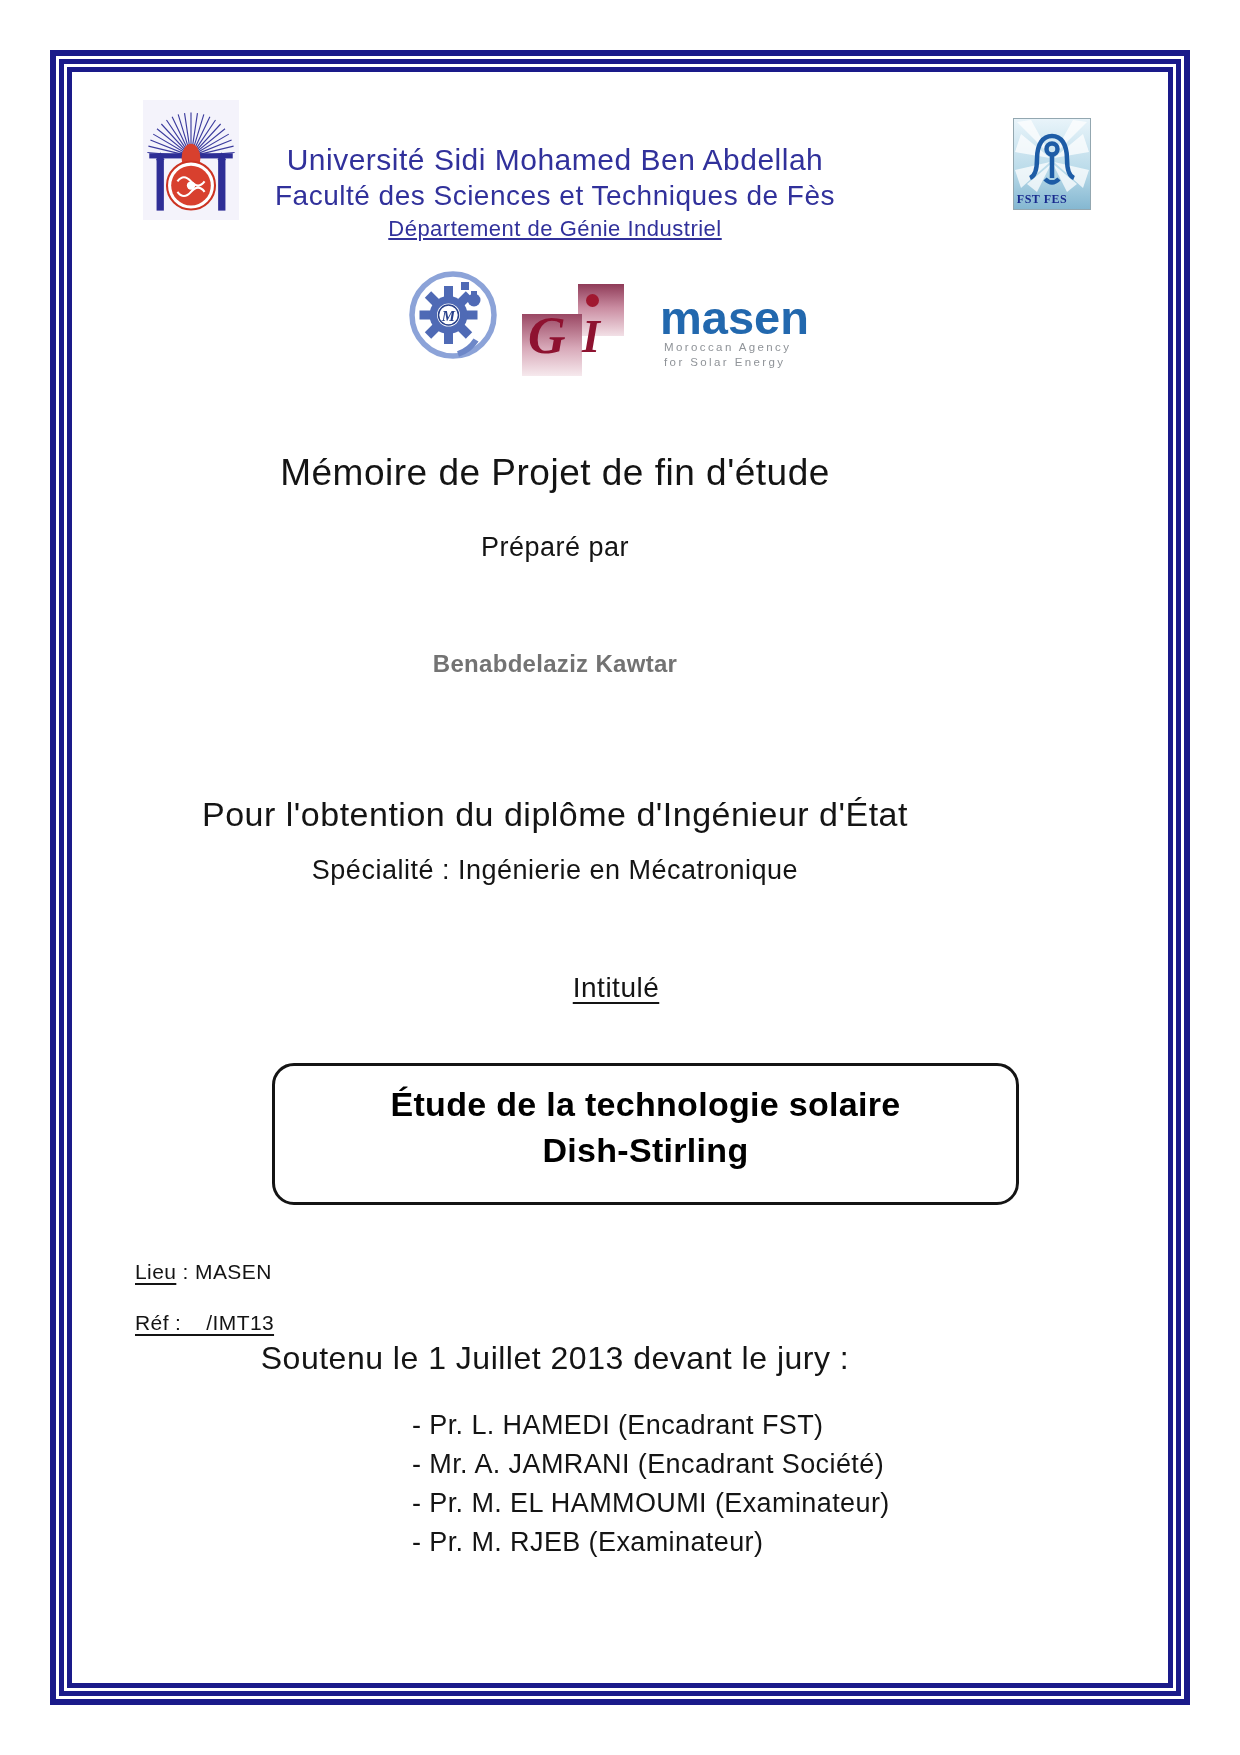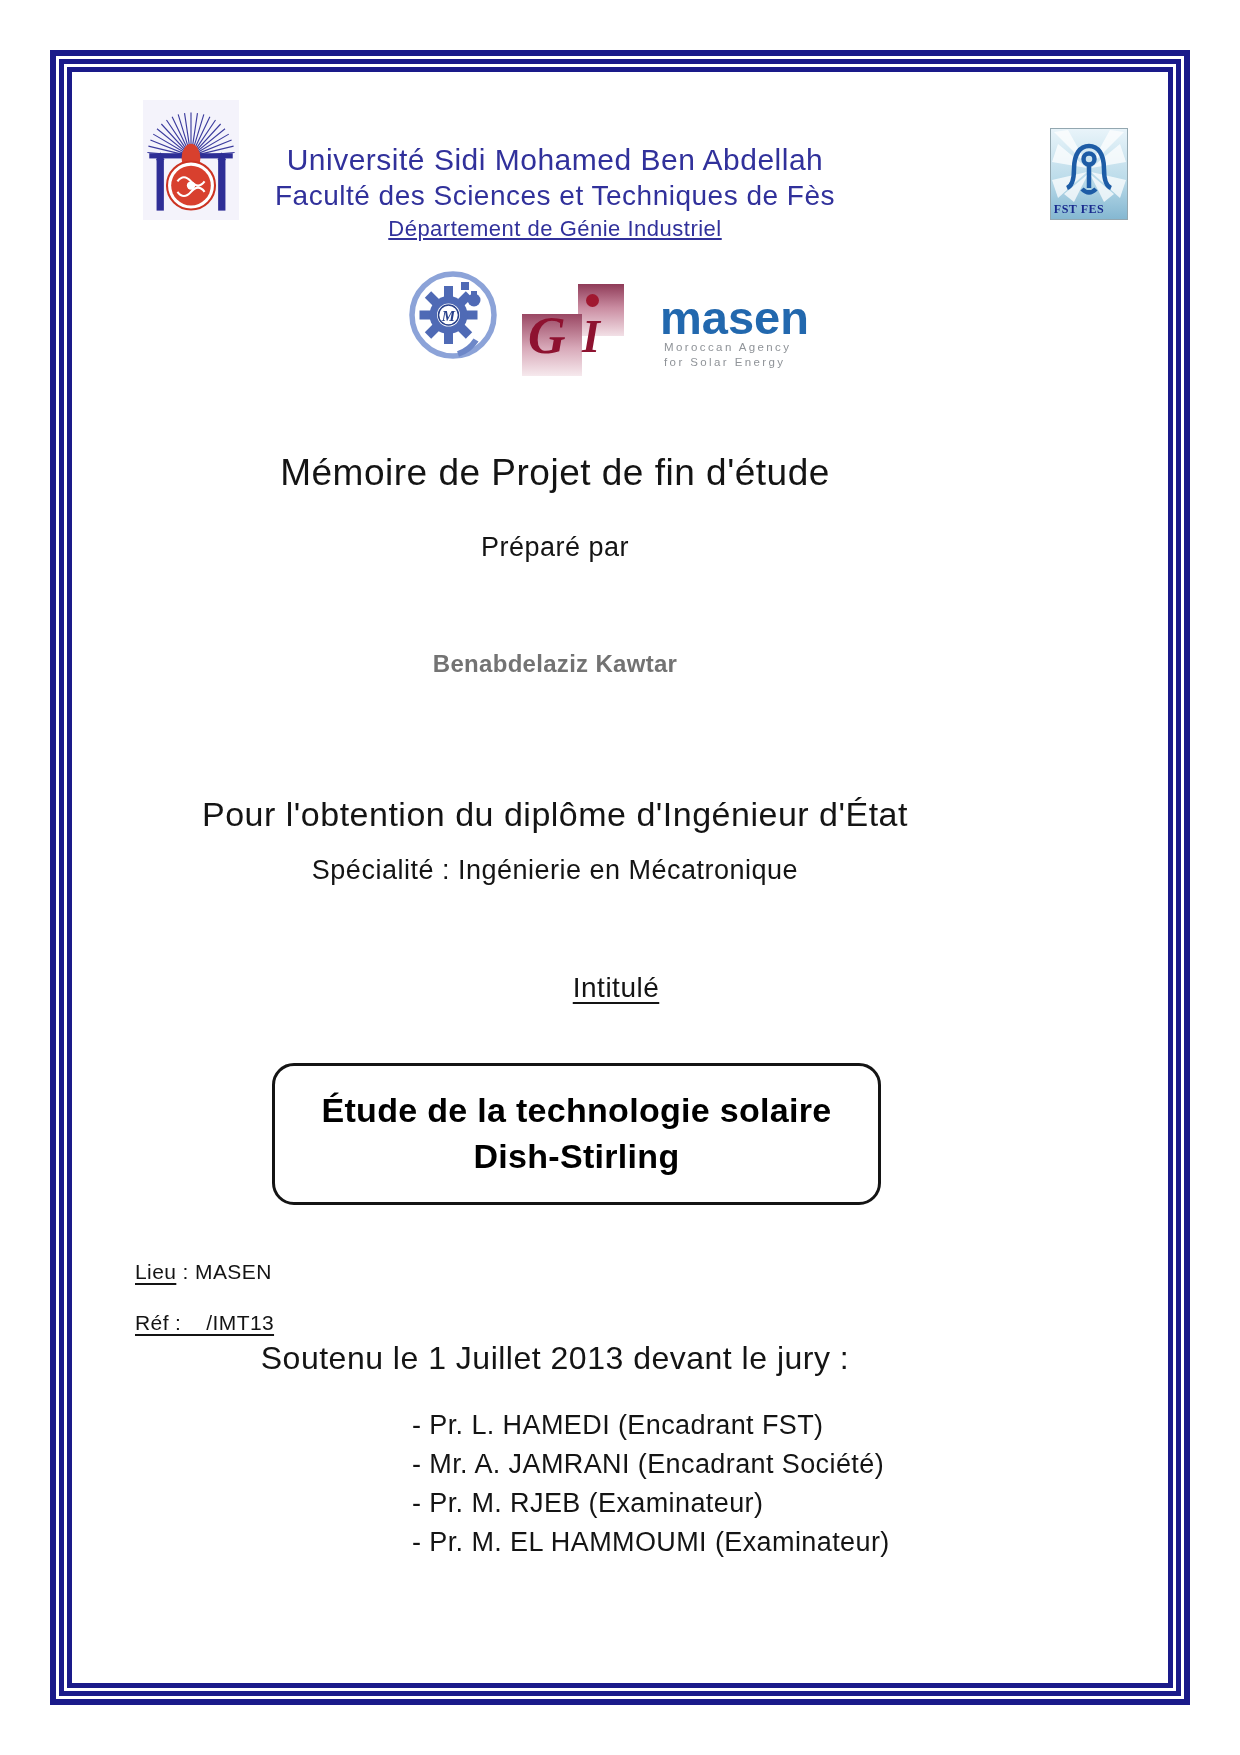--- a/index.html
+++ b/index.html
@@ -12,21 +12,21 @@
   .frame1{inset:50px;border:6px solid #1a1a8a;}
   .frame2{inset:59px;border:5px solid #1a1a8a;}
   .frame3{inset:67px;border:5px solid #1a1a8a;}
 
   
   .crest{position:absolute;left:143px;top:100px;width:96px;height:120px;}
   .header-text{position:absolute;left:250px;right:380px;top:142px;text-align:center;color:#31319b;letter-spacing:.5px;}
   .h-uni{font-size:30px;line-height:36px;}
   .h-fac{font-size:28px;line-height:36px;}
   .h-dep{font-size:22px;line-height:30px;text-decoration:underline;}
-  .fst-logo{position:absolute;left:1013px;top:128px;width:58px;height:92px;margin-left:37px;}
+  .fst-logo{position:absolute;left:1013px;top:118px;width:58px;height:92px;}
   .fst-label{position:absolute;left:0;right:0;bottom:3px;text-align:center;
     font-family:"Liberation Serif",serif;font-weight:bold;font-size:12px;color:#182a8e;letter-spacing:.5px;}
 
   
   .gear-logo{position:absolute;left:408px;top:270px;width:90px;height:90px;}
   .gi-logo{position:absolute;left:520px;top:284px;width:106px;height:94px;}
   .gi-sq{position:absolute;}
   .gi-sq-top{left:58px;top:0;width:46px;height:52px;background:linear-gradient(180deg,#8f3b58 0%,#c98ba0 45%,#f2e0e6 100%);}
   .gi-sq-bottom{left:2px;top:30px;width:60px;height:62px;background:linear-gradient(180deg,#9a4763 0%,#d8a9b9 55%,#f6e9ed 100%);}
   .gi-g{position:absolute;left:8px;top:22px;font-family:"Liberation Serif",serif;font-style:italic;font-weight:bold;
@@ -42,22 +42,22 @@
   .docrow{position:absolute;left:80px;right:210px;text-align:center;letter-spacing:.5px;color:#141414;}
   .row-memoire{top:452px;font-size:37px;}
   .row-prepare{top:532px;font-size:27px;}
   .row-author{top:650px;font-size:24px;font-weight:bold;letter-spacing:.3px;color:#737373;}
   .row-diploma{top:795px;font-size:34px;}
   .row-specialty{top:855px;font-size:27px;}
   .row-intitule{top:972px;left:72px;right:80px;font-size:28px;}
   .row-intitule span{text-decoration:underline;text-underline-offset:5px;}
 
   
-  .title-box{position:absolute;left:272px;top:1063px;width:609px;height:142px;
-    border:3px solid #141414;border-radius:22px;text-align:center;padding-top:21px;box-sizing:border-box;}
+  .title-box{position:absolute;left:272px;top:1063px;width:747px;height:142px;
+    border:3px solid #141414;border-radius:22px;text-align:center;padding-top:15px;box-sizing:border-box;}
   .title-line{font-size:34px;font-weight:bold;line-height:46px;color:#000;letter-spacing:.3px;}
 
   
   .meta{position:absolute;left:135px;top:1256px;font-size:21px;line-height:31px;color:#141414;letter-spacing:.4px;}
   .meta-line{white-space:pre;}
   .u{text-decoration:underline;text-underline-offset:4px;margin-top:20px;}
 
   
   .soutenu{position:absolute;left:80px;right:210px;top:1340px;text-align:center;font-size:32px;letter-spacing:.5px;color:#141414;}
   .jury{position:absolute;left:412px;top:1406px;font-size:27px;line-height:39px;letter-spacing:.4px;color:#141414;}
@@ -173,17 +173,17 @@
   <div class="meta">
     <div class="meta-line"><span class="u">Lieu</span><span> : MASEN</span></div>
     <div class="meta-line u">Réf :    /IMT13</div>
   </div>
 
   <div class="soutenu">Soutenu le 1 Juillet 2013 devant le jury :</div>
 
   <div class="jury">
     <div>- Pr. L. HAMEDI (Encadrant FST)</div>
     <div>- Mr. A. JAMRANI (Encadrant Société)</div>
+    <div>- Pr. M. EL HAMMOUMI (Examinateur)</div>
     <div>- Pr. M. RJEB (Examinateur)</div>
-    <div>- Pr. M. EL HAMMOUMI (Examinateur)</div>
   </div>
 
 </div>
 
 </body></html>

